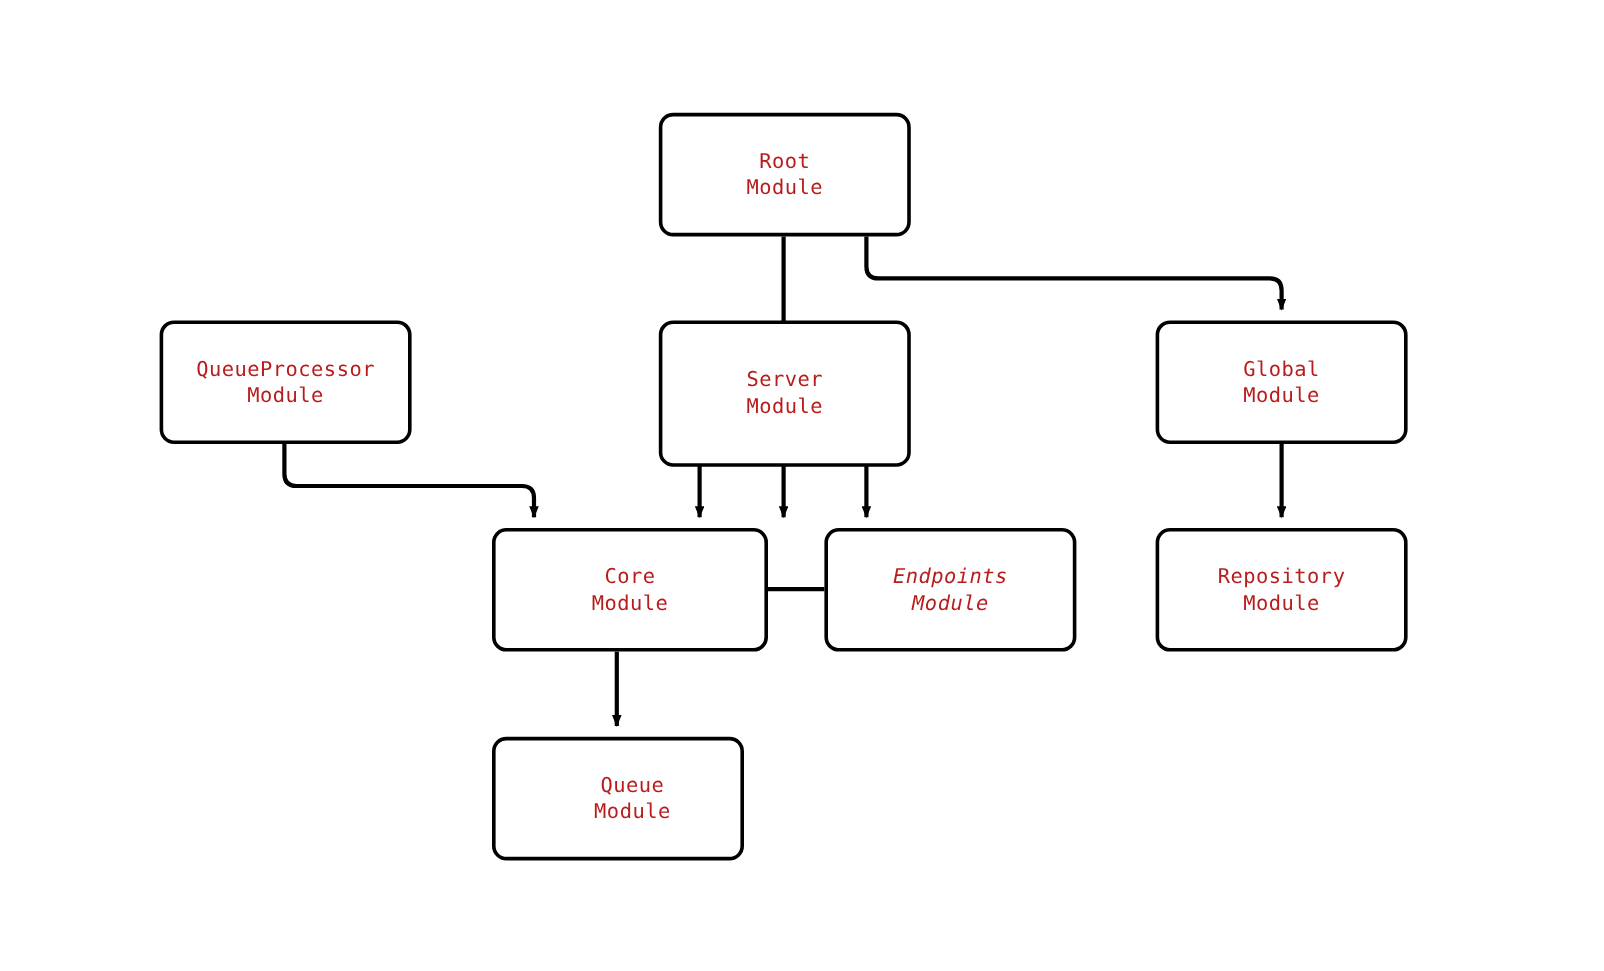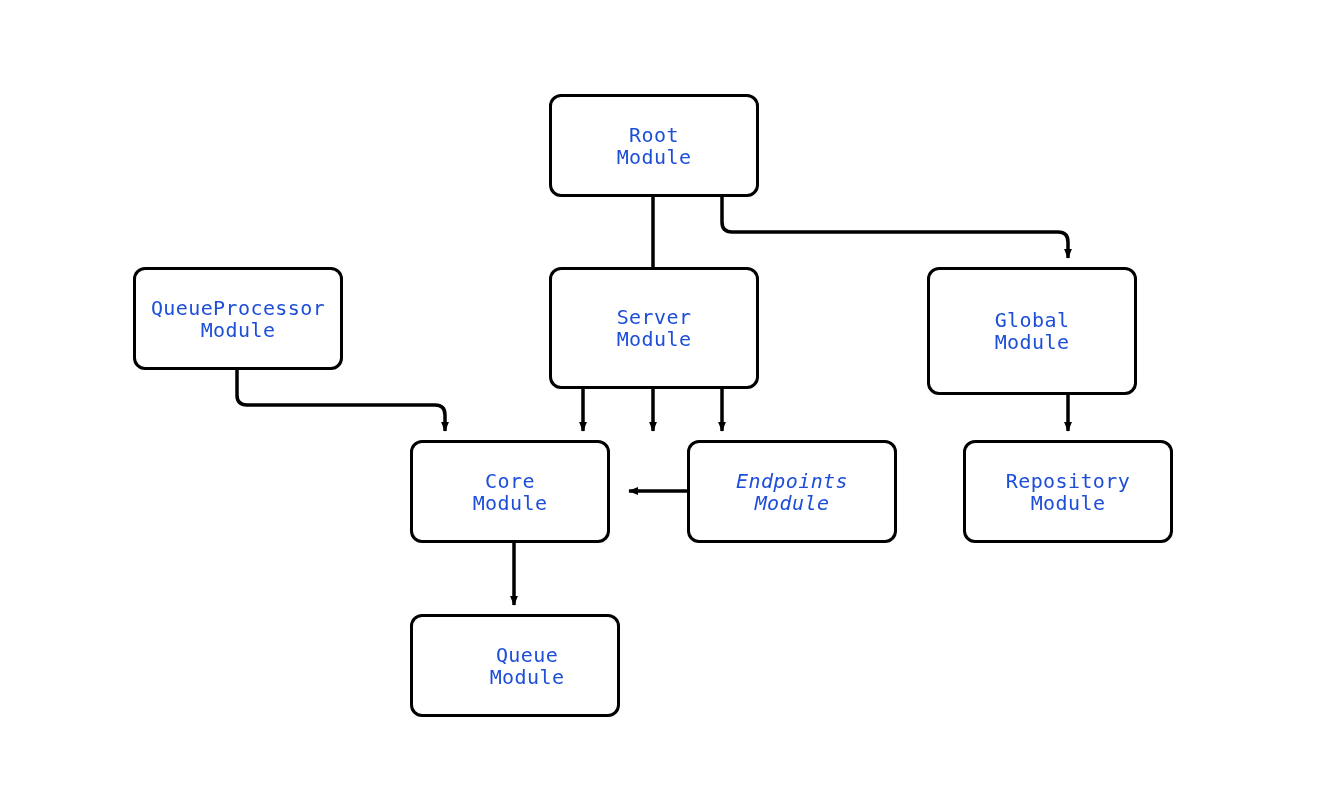--- a/index.html
+++ b/index.html
@@ -28,23 +28,23 @@
     border-radius: 12px;
     background: #ffffff;
     display: flex;
     flex-direction: column;
     align-items: center;
     justify-content: center;
     z-index: 2;
   }
   .node-line {
     font-family: "DejaVu Sans Mono", "Liberation Mono", monospace;
-    font-size: 20px;
+    font-size: 17px;
     line-height: 22px;
-    color: #1d4ed8;
+    color: #b91c1c;
     letter-spacing: 0.4px;
     white-space: pre;
     text-align: center;
   }
   svg.edges {
     position: absolute;
     left: 0;
     top: 0;
     width: 1337px;
     height: 809px;
@@ -81,25 +81,25 @@
         <div class="node-line">Module</div>
       </div>
       <div class="node" style="left: 133px; top: 267px; width: 210px; height: 103px;">
         <div class="node-line">QueueProcessor</div>
         <div class="node-line">Module</div>
       </div>
       <div class="node" style="left: 549px; top: 267px; width: 210px; height: 122px;">
         <div class="node-line">Server</div>
         <div class="node-line">Module</div>
       </div>
-      <div class="node" style="left: 927px; top: 267px; width: 210px; height: 128px;">
+      <div class="node" style="left: 963px; top: 267px; width: 210px; height: 103px;">
         <div class="node-line">Global</div>
         <div class="node-line">Module</div>
       </div>
-      <div class="node" style="left: 410px; top: 440px; width: 200px; height: 103px;">
+      <div class="node" style="left: 410px; top: 440px; width: 230px; height: 103px;">
         <div class="node-line">Core</div>
         <div class="node-line">Module</div>
       </div>
       <div class="node" style="left: 687px; top: 440px; width: 210px; height: 103px; font-style: italic;">
         <div class="node-line">Endpoints</div>
         <div class="node-line">Module</div>
       </div>
       <div class="node" style="left: 963px; top: 440px; width: 210px; height: 103px;">
         <div class="node-line">Repository</div>
         <div class="node-line">Module</div>

